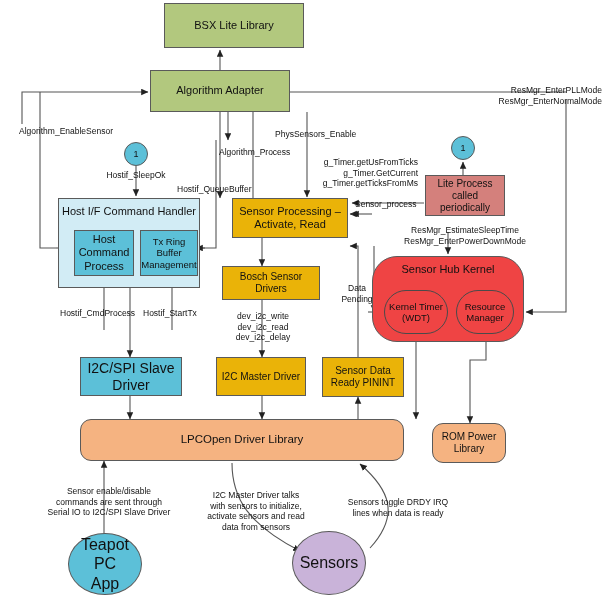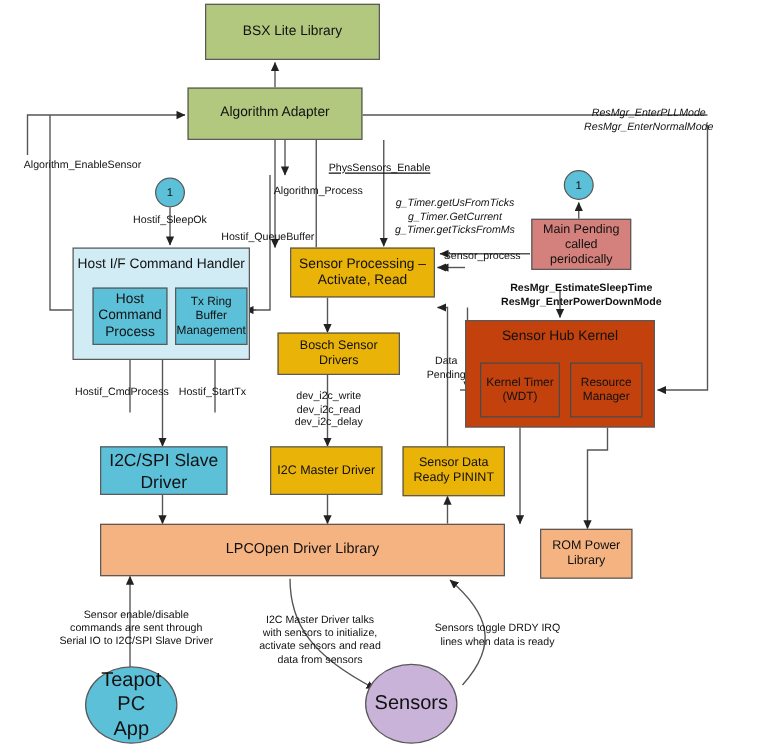--- a/index.html
+++ b/index.html
@@ -5,35 +5,35 @@
   html,body{margin:0;padding:0;background:#ffffff;}
   body{font-family:"Liberation Sans","DejaVu Sans",sans-serif;}
   #canvas{position:relative;width:606px;height:603px;background:#fff;overflow:hidden;}
   .node{position:absolute;box-sizing:border-box;border:1px solid #5a5a5a;
         display:flex;align-items:center;justify-content:center;text-align:center;
         font-size:11px;color:#111;line-height:1.2;padding:2px;}
   .node.green{background:#b2c87e;}
   .node.lightblue{background:#d2ecf5;}
   .node.teal{background:#5cc0d8;}
   .node.purple{background:#eab308;}
-  .node.orange{background:#f5b381;}
+  .node.orange{background:#f5b381;border-radius:11px;}
   .node.red{background:#d4807c;}
-  .node.steel{background:#c2410c;}
+  .node.steel{background:#ef4444;border-radius:25px;}
   .node.kernel-title{align-items:flex-start;padding-top:6px;}
   .circle{position:absolute;border-radius:50%;border:1px solid #5a5a5a;
           background:#5cc0d8;display:flex;align-items:center;justify-content:center;
           font-size:9px;color:#111;box-sizing:border-box;}
   .ellipse{position:absolute;border-radius:50%;border:1px solid #5a5a5a;
            display:flex;align-items:center;justify-content:center;text-align:center;
            font-size:16px;color:#111;box-sizing:border-box;line-height:1.2;}
   .ellipse.teal{background:#5cc0d8;}
   .ellipse.purple{background:#c9b3d9;}
   .lbl{position:absolute;font-size:8.5px;color:#111;line-height:1.25;white-space:pre;}
   .lbl.c{text-align:center;}
-  .lbl.r{text-align:center;font-style:italic;}
+  .lbl.r{text-align:right;}
   svg.wires{position:absolute;left:0;top:0;width:606px;height:603px;pointer-events:none;}
 </style>
 </head>
 <body>
 
 <div id="canvas">
 
   <svg class="wires" viewBox="0 0 606 603">
     <defs>
       <marker id="ah" markerWidth="8" markerHeight="8" refX="6.2" refY="3" orient="auto">
@@ -134,21 +134,21 @@
   <div class="node purple" style="left:232px;top:198px;width:116px;height:40px;">
     <span style="white-space:pre-line">Sensor Processing –
 Activate, Read</span>
   </div>
 
   <div class="node purple" style="left:222px;top:266px;width:98px;height:34px;">
     <span style="font-size:10px">Bosch Sensor Drivers</span>
   </div>
 
   <div class="node red" style="left:425px;top:175px;width:80px;height:41px;">
-    <span style="white-space:pre-line;font-size:10px">Main Pending
+    <span style="white-space:pre-line;font-size:10px">Lite Process
 called
 periodically</span>
   </div>
 
   <div class="node steel kernel-title" style="left:372px;top:256px;width:152px;height:86px;">
     <span>Sensor Hub Kernel</span>
   </div>
   <div class="node steel" style="left:384px;top:290px;width:64px;height:44px;border-color:#4a4a4a;">
     <span style="white-space:pre-line;font-size:9.5px">Kernel Timer
 (WDT)</span>
@@ -194,32 +194,32 @@
   </div>
 
   <div class="lbl" style="left:19px;top:126px;">Algorithm_EnableSensor</div>
 
   <div class="lbl c" style="left:82px;top:170px;width:108px;">Hostif_SleepOk</div>
 
   <div class="lbl" style="left:177px;top:184px;">Hostif_QueueBuffer</div>
 
   <div class="lbl" style="left:219px;top:147px;">Algorithm_Process</div>
 
-  <div class="lbl" style="left:263px;top:129px;text-decoration:underline;">PhysSensors_Enable</div>
+  <div class="lbl" style="left:275px;top:129px;">PhysSensors_Enable</div>
 
   <div class="lbl r" style="left:310px;top:157px;width:108px;">g_Timer.getUsFromTicks
 g_Timer.GetCurrent
 g_Timer.getTicksFromMs</div>
 
   <div class="lbl" style="left:355px;top:199px;">Sensor_process</div>
 
   <div class="lbl r" style="left:436px;top:85px;width:166px;">ResMgr_EnterPLLMode
 ResMgr_EnterNormalMode</div>
 
-  <div class="lbl c" style="left:372px;top:225px;width:186px;font-weight:bold;">ResMgr_EstimateSleepTime
+  <div class="lbl c" style="left:372px;top:225px;width:186px;">ResMgr_EstimateSleepTime
 ResMgr_EnterPowerDownMode</div>
 
   <div class="lbl" style="left:60px;top:308px;">Hostif_CmdProcess</div>
 
   <div class="lbl" style="left:143px;top:308px;">Hostif_StartTx</div>
 
   <div class="lbl c" style="left:218px;top:311px;width:90px;">dev_i2c_write
 dev_i2c_read
 dev_i2c_delay</div>
 

